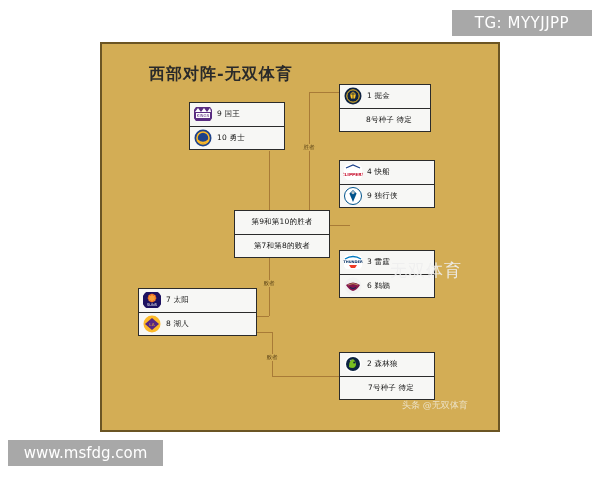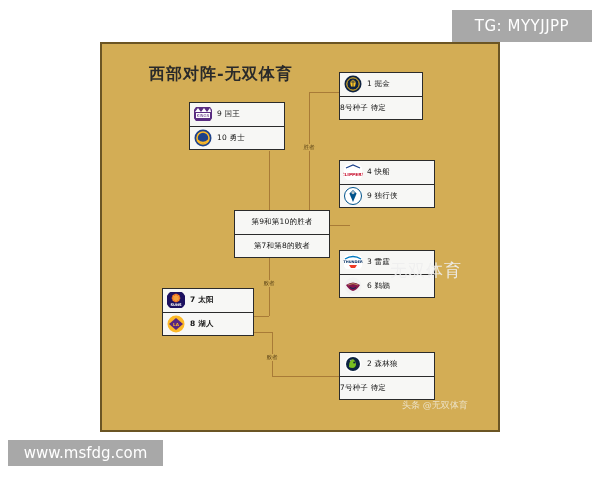--- a/index.html
+++ b/index.html
@@ -7,21 +7,21 @@
     width: 600px; height: 480px;
     background: #ffffff;
     font-family: "DejaVu Sans", "Liberation Sans", sans-serif;
     overflow: hidden;
   }
   #root { position: relative; width: 600px; height: 480px; background: #ffffff; }
 
   
   .tg-banner {
     position: absolute; left: 452px; top: 10px;
-    width: 140px; height: 32px;
+    width: 140px; height: 26px;
     background: #a8a8a8;
     color: #ffffff;
     font-size: 15px;
     letter-spacing: 0.5px;
     display: flex; align-items: center; justify-content: center;
   }
 
   
   .site-banner {
     position: absolute; left: 8px; top: 440px;
@@ -73,21 +73,21 @@
     margin-right: 4px;
     display: block;
   }
   .row .lbl {
     font-size: 7.5px;
     color: #141414;
     white-space: nowrap;
     letter-spacing: 0.2px;
   }
   
-  .row.textonly { justify-content: flex-start; padding-left: 0; }
+  .row.textonly { justify-content: center; padding-left: 8px; }
   .row.textonly .lbl { font-size: 7.5px; }
 
   
   .center-box .row { justify-content: center; padding-left: 0; }
   .center-box .row .lbl { font-size: 7.5px; }
 
   
   .ln { position: absolute; background: #a87b37; }
   .lnh { height: 1px; }
   .lnv { width: 1px; }
@@ -170,21 +170,21 @@
       <div class="row">
         <svg class="logo" viewBox="0 0 20 20">
           <circle cx="10" cy="10" r="8.5" fill="#1d428a"></circle>
           <circle cx="10" cy="10" r="6" fill="none" stroke="#fdb927" stroke-width="1.6"></circle>
           <path d="M4.5 12 Q10 17 15.5 12" fill="none" stroke="#fdb927" stroke-width="1.4"></path>
         </svg>
         <span class="lbl">10 勇士</span>
       </div>
     </div>
 
-    <div class="box" style="left:60px; top:244px; width:92px; height:48px;font-weight:bold;">
+    <div class="box" style="left:36px; top:244px; width:119px; height:48px;">
       <div class="row">
         <svg class="logo" viewBox="0 0 20 20">
           <rect x="1" y="2" width="18" height="16" fill="#1d1160"></rect>
           <circle cx="10" cy="8" r="4.2" fill="#e56020"></circle>
           <path d="M10 3.4 L11 6 L13.5 5 L12.4 7.4 L15 8 L12.4 8.8 L13.5 11 L11 10.2 L10 12.6 L9 10.2 L6.5 11 L7.6 8.8 L5 8 L7.6 7.4 L6.5 5 L9 6 Z" fill="#f6a13c"></path>
           <text x="10" y="16.3" font-size="3.6" fill="#ffffff" text-anchor="middle" font-family="DejaVu Sans">SUNS</text>
         </svg>
         <span class="lbl">7 太阳</span>
       </div>
       <div class="row">
@@ -199,21 +199,21 @@
 
     <div class="box center-box" style="left:132px; top:166px; width:96px; height:48px;">
       <div class="row textonly">
         <span class="lbl">第9和第10的胜者</span>
       </div>
       <div class="row textonly">
         <span class="lbl">第7和第8的败者</span>
       </div>
     </div>
 
-    <div class="box" style="left:237px; top:28px; width:84px; height:48px;">
+    <div class="box" style="left:237px; top:40px; width:92px; height:48px;">
       <div class="row">
         <svg class="logo" viewBox="0 0 20 20">
           <circle cx="10" cy="10" r="8.5" fill="#0e2240"></circle>
           <circle cx="10" cy="10" r="6.2" fill="none" stroke="#fec524" stroke-width="1"></circle>
           <path d="M10 5.5 L13 8 L12 12.5 L8 12.5 L7 8 Z" fill="#fec524"></path>
           <path d="M10 5.5 L10 12.5 M7 8 L13 8" stroke="#0e2240" stroke-width="0.7"></path>
         </svg>
         <span class="lbl">1 掘金</span>
       </div>
       <div class="row textonly">

